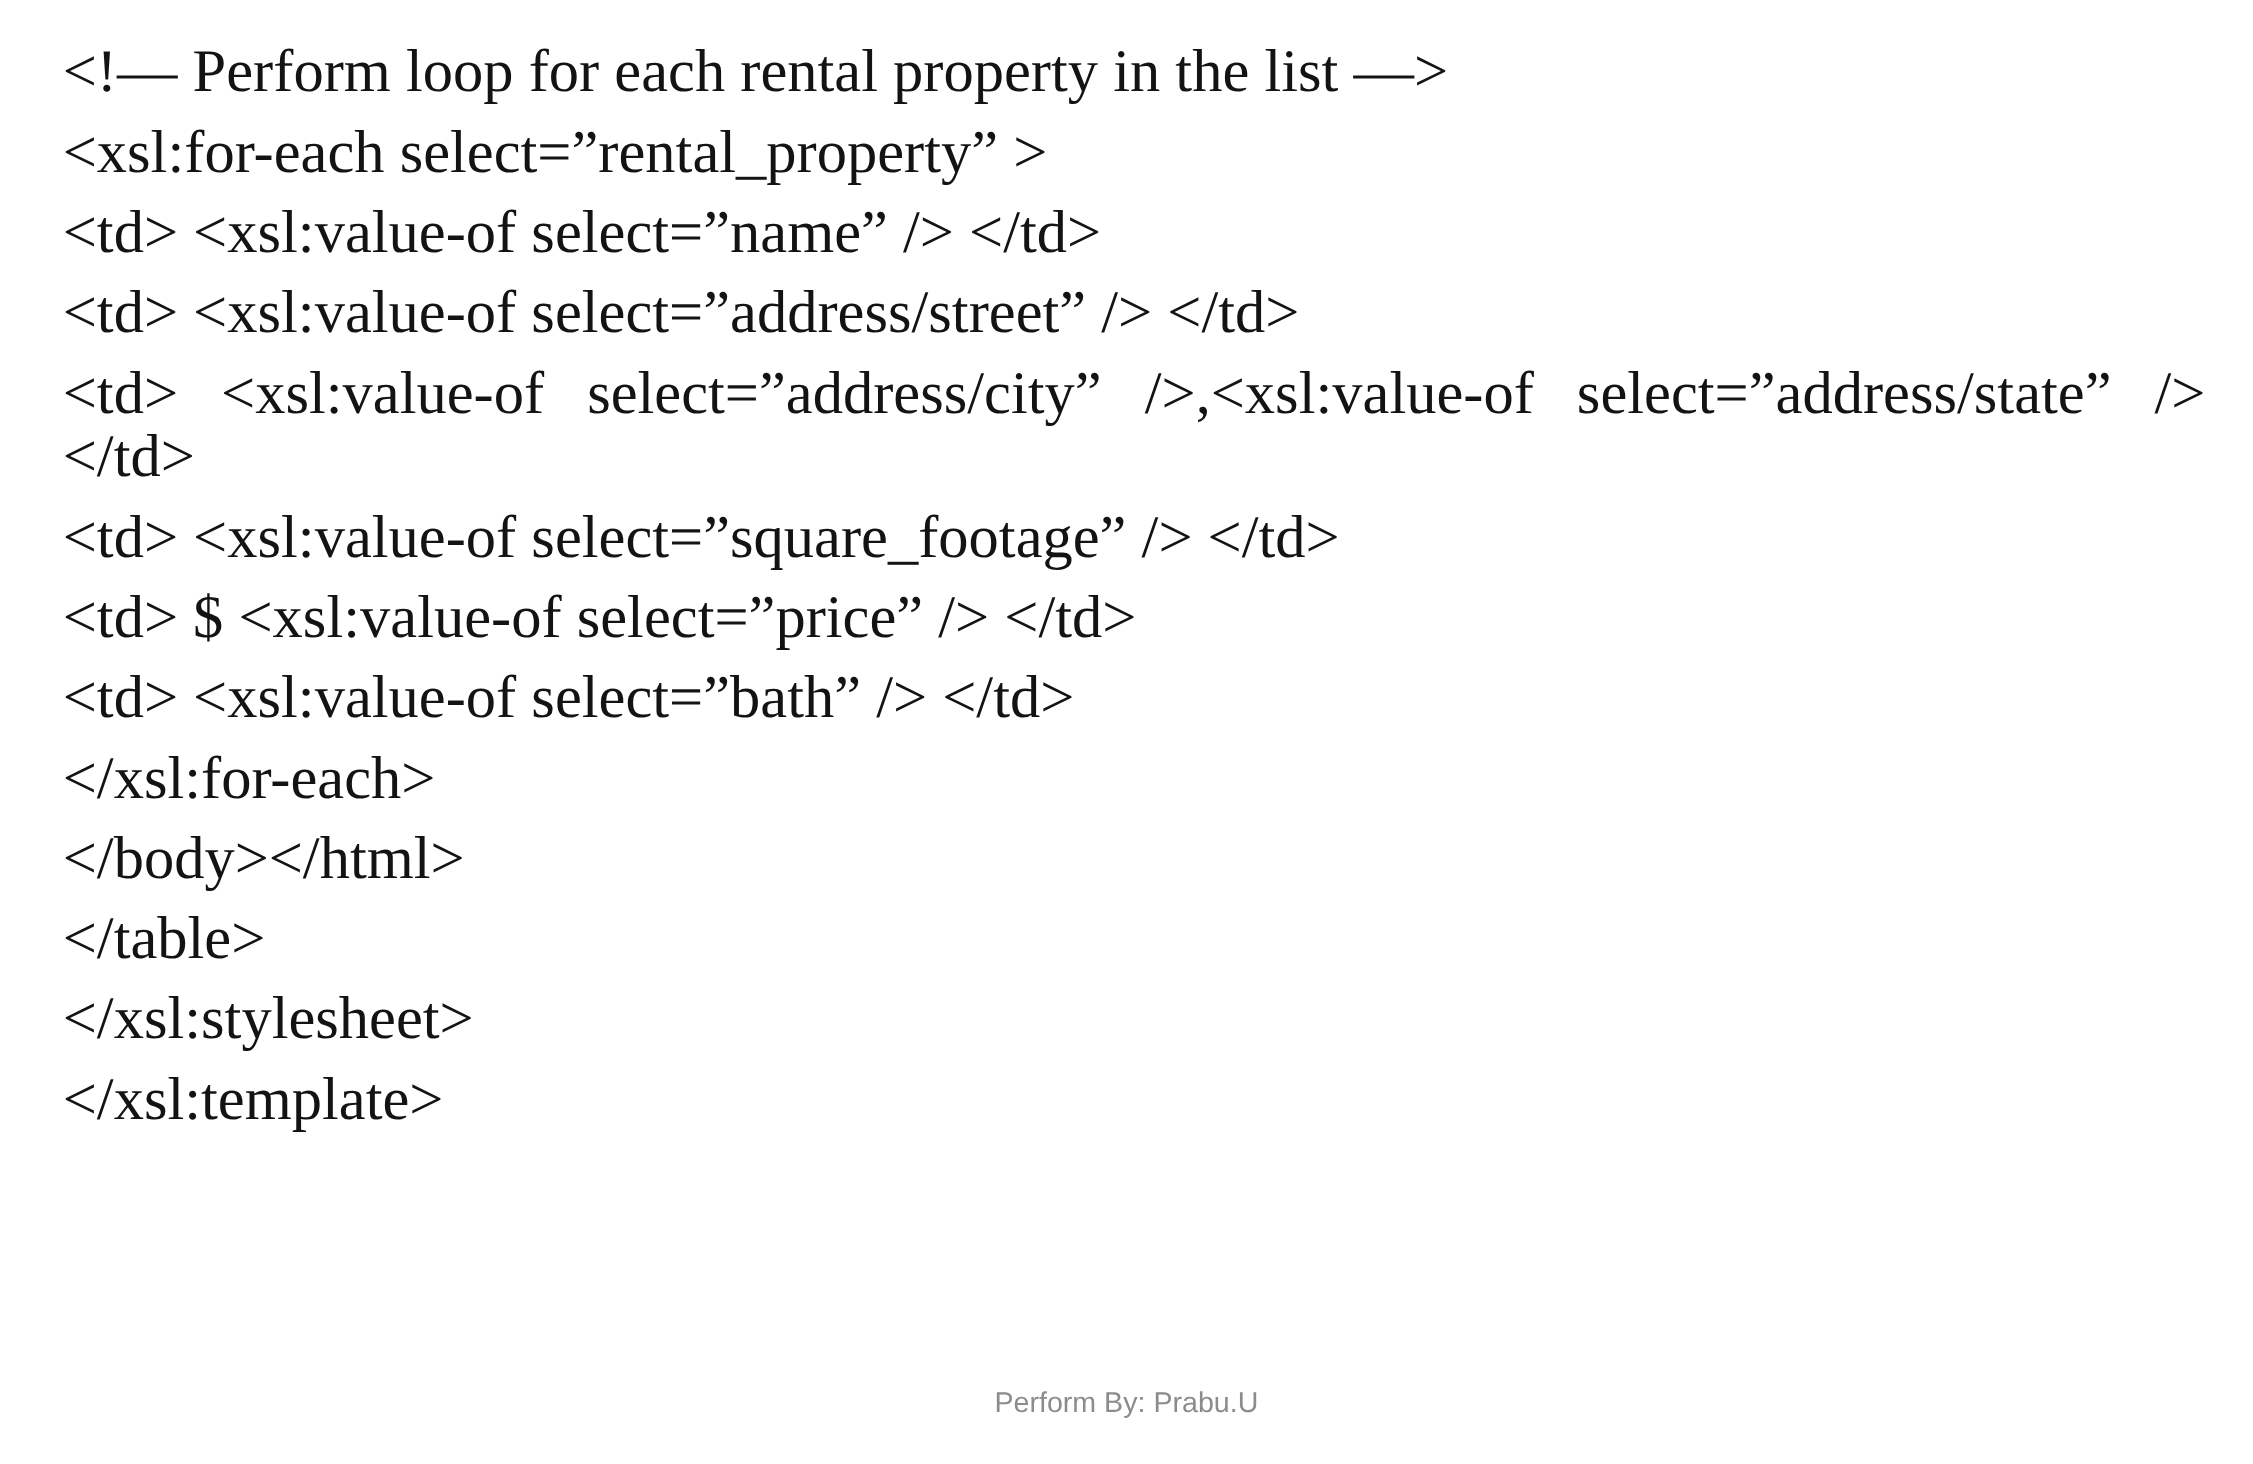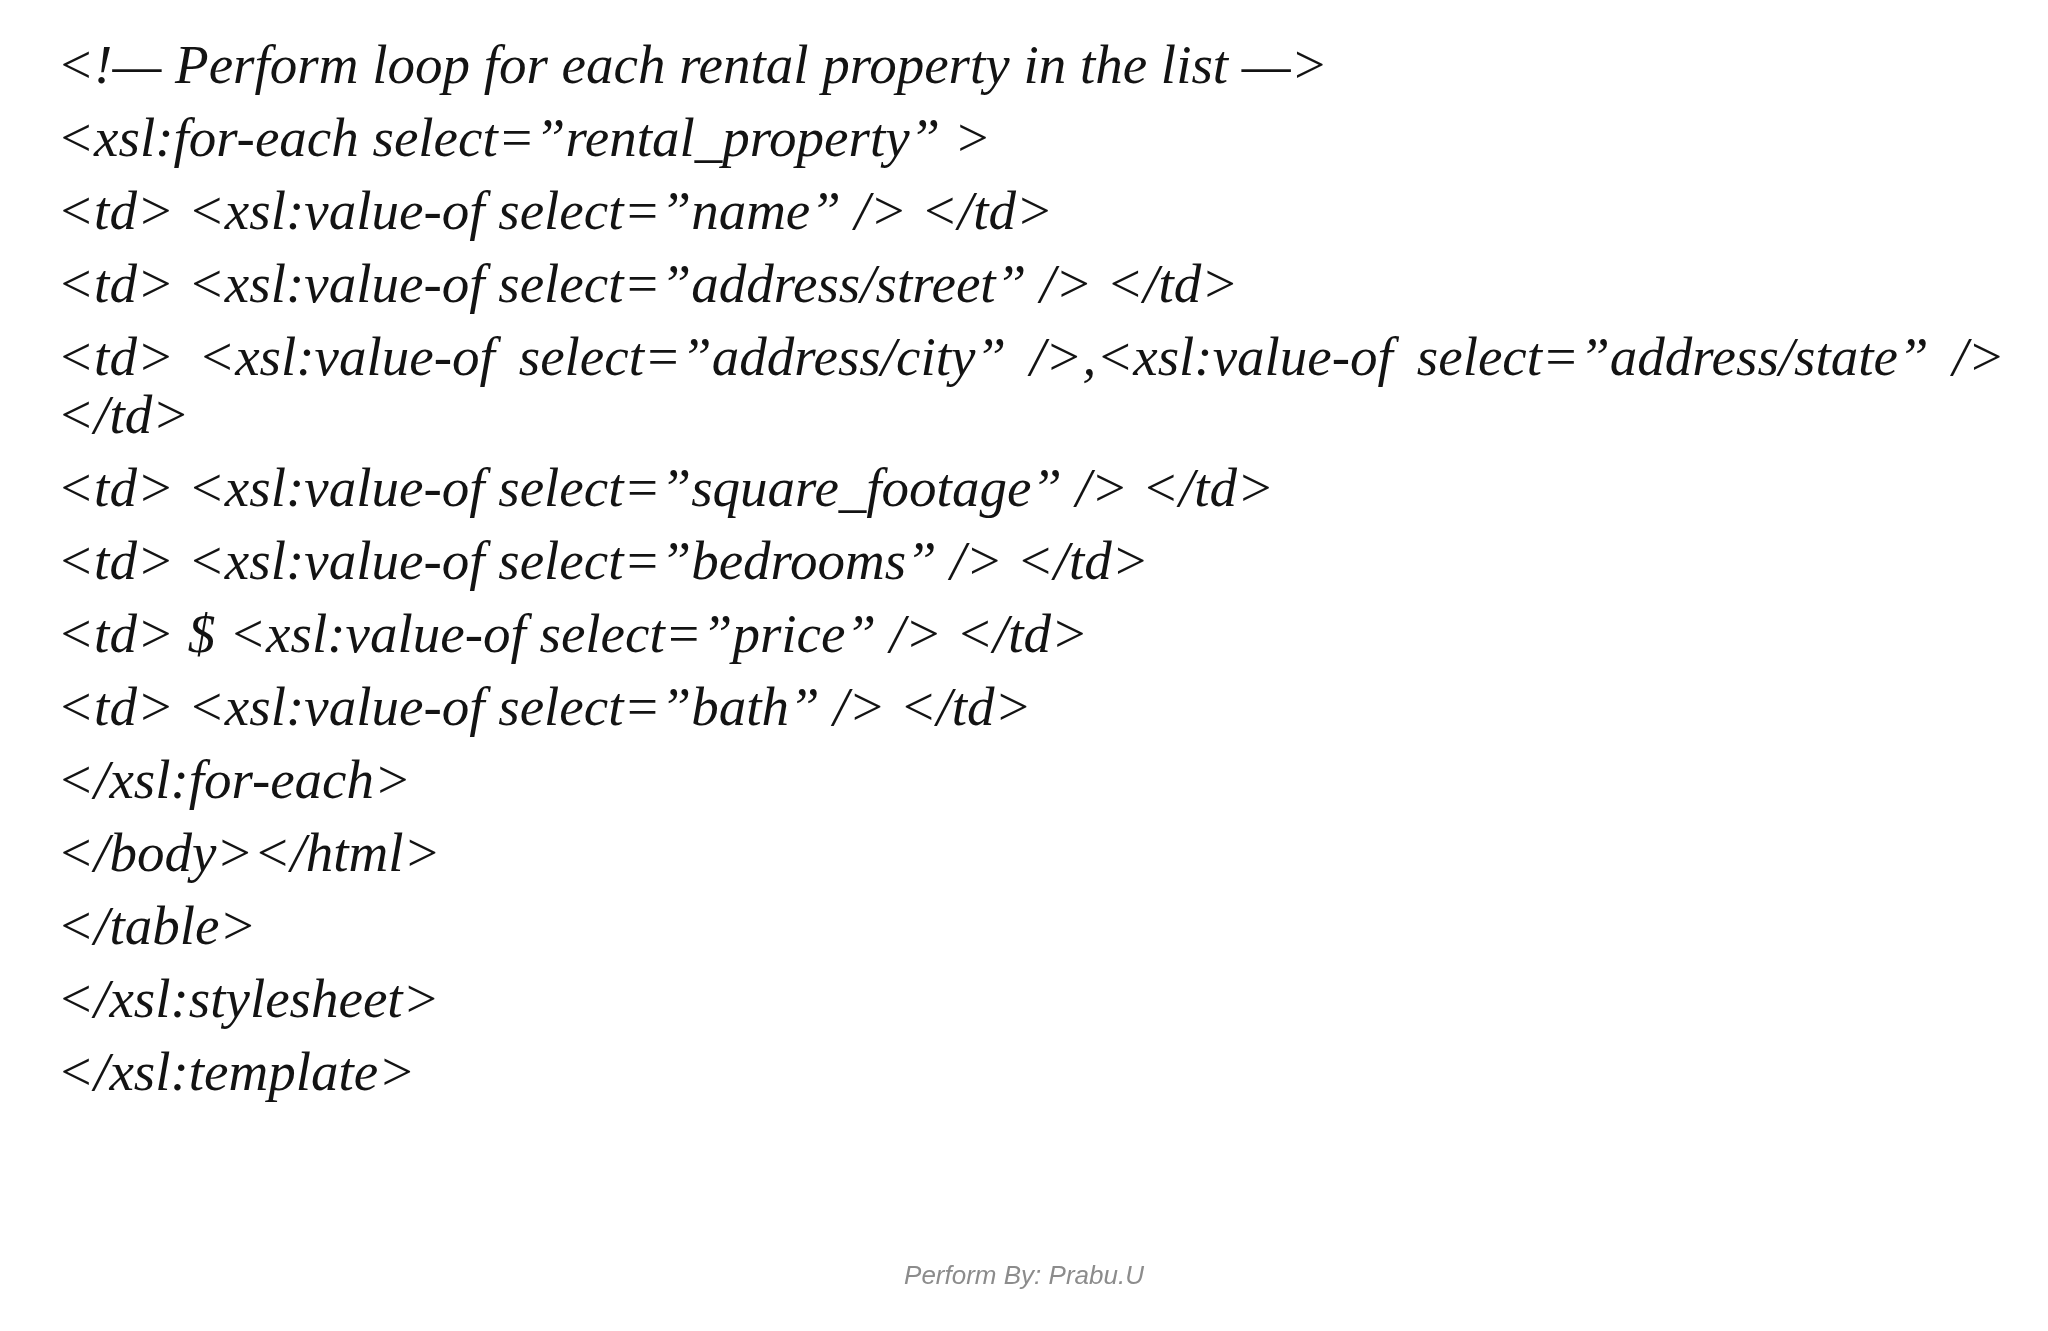--- a/index.html
+++ b/index.html
@@ -2,21 +2,20 @@
 <html><head>
 <meta charset="utf-8">
 <style>
   html, body { margin: 0; padding: 0; background: #ffffff; }
   .slide {
     position: relative;
     width: 2048px;
     height: 1331px;
     background: #ffffff;
     overflow: hidden;
-    font-style: italic;
   }
   .code {
     position: absolute;
     top: 36px;
     left: 57px;
     width: 1948px;
     font-family: "Liberation Serif", "DejaVu Serif", serif;
     font-size: 55px;
     line-height: 58px;
     color: #131313;
@@ -49,21 +48,20 @@
 
 <div class="slide">
   <div class="code">
     <div class="line">&lt;!— Perform loop for each rental property in the list —&gt;</div>
     <div class="line">&lt;xsl:for-each select=”rental_property” &gt;</div>
     <div class="line">&lt;td&gt; &lt;xsl:value-of select=”name” /&gt; &lt;/td&gt;</div>
     <div class="line">&lt;td&gt; &lt;xsl:value-of select=”address/street” /&gt; &lt;/td&gt;</div>
     <div class="line justified">&lt;td&gt; &lt;xsl:value-of select=”address/city” /&gt;,&lt;xsl:value-of select=”address/state” /&gt;</div>
     <div class="line">&lt;/td&gt;</div>
     <div class="line">&lt;td&gt; &lt;xsl:value-of select=”square_footage” /&gt; &lt;/td&gt;</div>
-    <div class="line">&lt;td&gt; &lt;xsl:value-of select=”bedrooms” /&gt; &lt;/td&gt;</div>
     <div class="line">&lt;td&gt; $ &lt;xsl:value-of select=”price” /&gt; &lt;/td&gt;</div>
     <div class="line">&lt;td&gt; &lt;xsl:value-of select=”bath” /&gt; &lt;/td&gt;</div>
     <div class="line">&lt;/xsl:for-each&gt;</div>
     <div class="line">&lt;/body&gt;&lt;/html&gt;</div>
     <div class="line">&lt;/table&gt;</div>
     <div class="line">&lt;/xsl:stylesheet&gt;</div>
     <div class="line">&lt;/xsl:template&gt;</div>
   </div>
   <div class="footer">Perform By: Prabu.U</div>
 </div>

